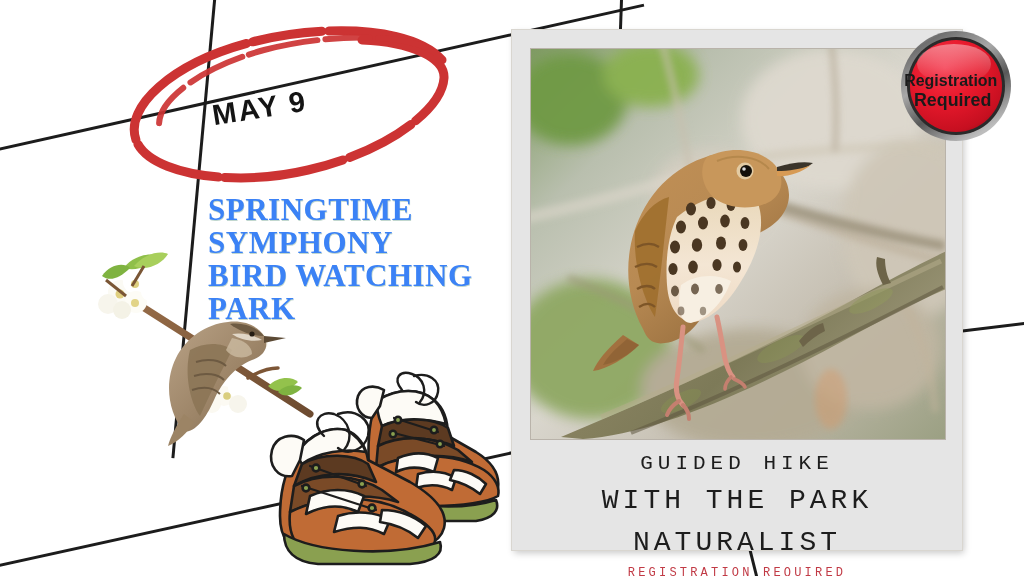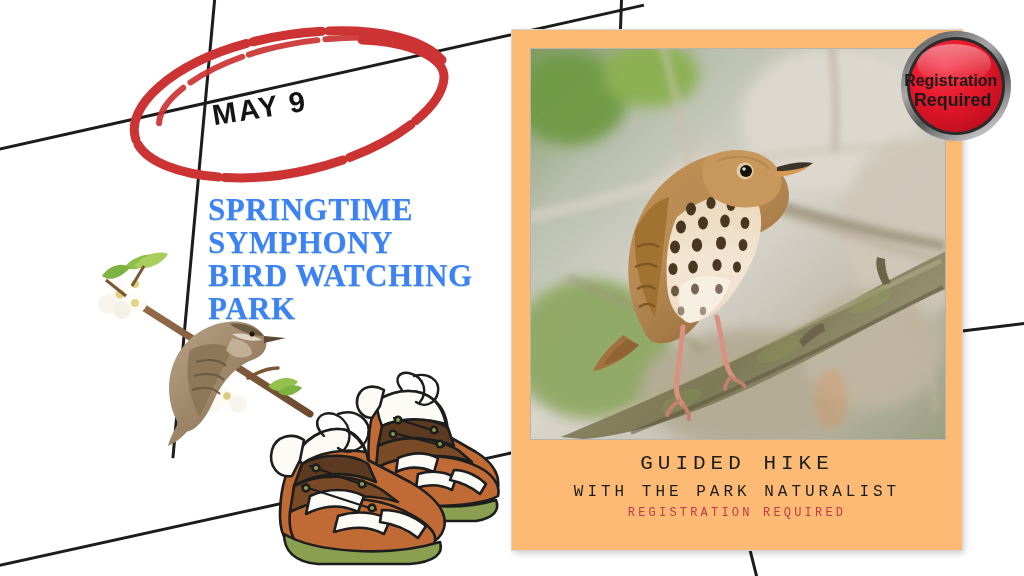--- a/index.html
+++ b/index.html
@@ -36,28 +36,28 @@
   
   .sparrow-art{position:absolute;left:72px;top:246px;width:250px;height:215px;}
   .sparrow-art svg{width:100%;height:100%;overflow:visible;}
 
   
   .boots-art{position:absolute;left:248px;top:366px;width:268px;height:206px;}
   .boots-art svg{width:100%;height:100%;overflow:visible;}
 
   
   .polaroid{position:absolute;left:512px;top:30px;width:450px;height:520px;
-    background:#fdba74;box-shadow:0 0 0 1px #d9d6d0, 2px 3px 7px rgba(0,0,0,.22);}
+    background:#e5e5e5;box-shadow:0 0 0 1px #d9d6d0, 2px 3px 7px rgba(0,0,0,.22);}
   .polaroid-photo{position:absolute;left:18px;top:18px;width:414px;height:390px;
     overflow:hidden;border:1px solid #b9b3aa;background:#9aa396;}
   .polaroid-photo svg{width:100%;height:100%;display:block;}
   .polaroid-caption{position:absolute;left:0;top:418px;width:450px;text-align:center;
     font-family:"Liberation Mono",monospace;color:#1d1d1d;}
   .cap1{font-size:21px;letter-spacing:5px;line-height:1.5;}
-  .cap2{font-size:16px;letter-spacing:4px;line-height:1.5;}
+  .cap2{font-size:28px;letter-spacing:4px;line-height:1.5;}
   .cap3{font-size:12px;letter-spacing:3.2px;line-height:1.5;color:#c13a45;}
 
   
   .badge{position:absolute;left:900px;top:30px;width:112px;height:112px;border-radius:50%;}
   .badge svg{width:100%;height:100%;display:block;}
 </style>
 </head>
 <body>
 
 <div id="poster">

